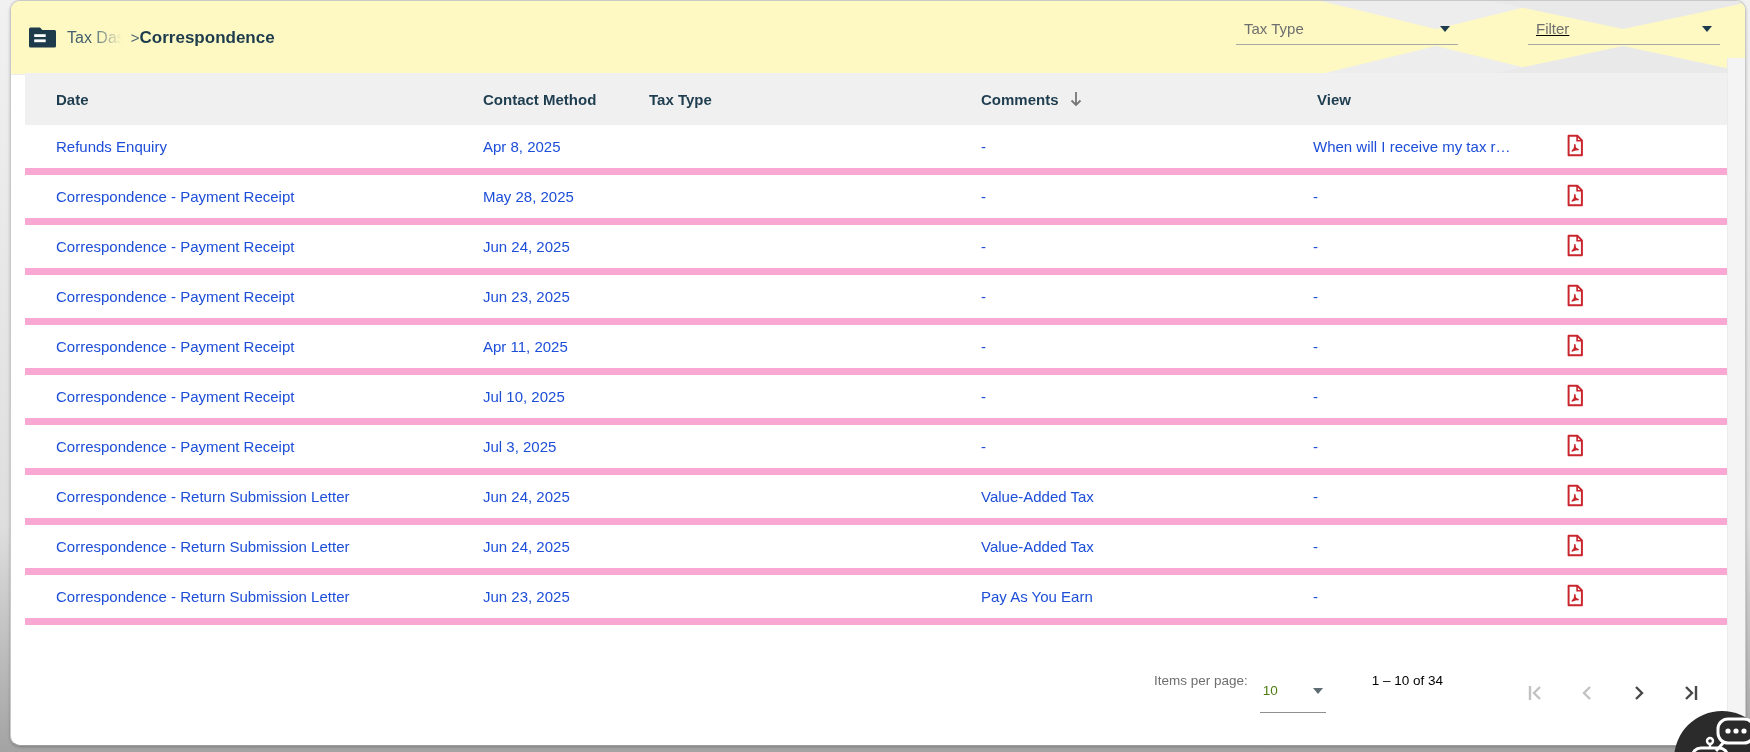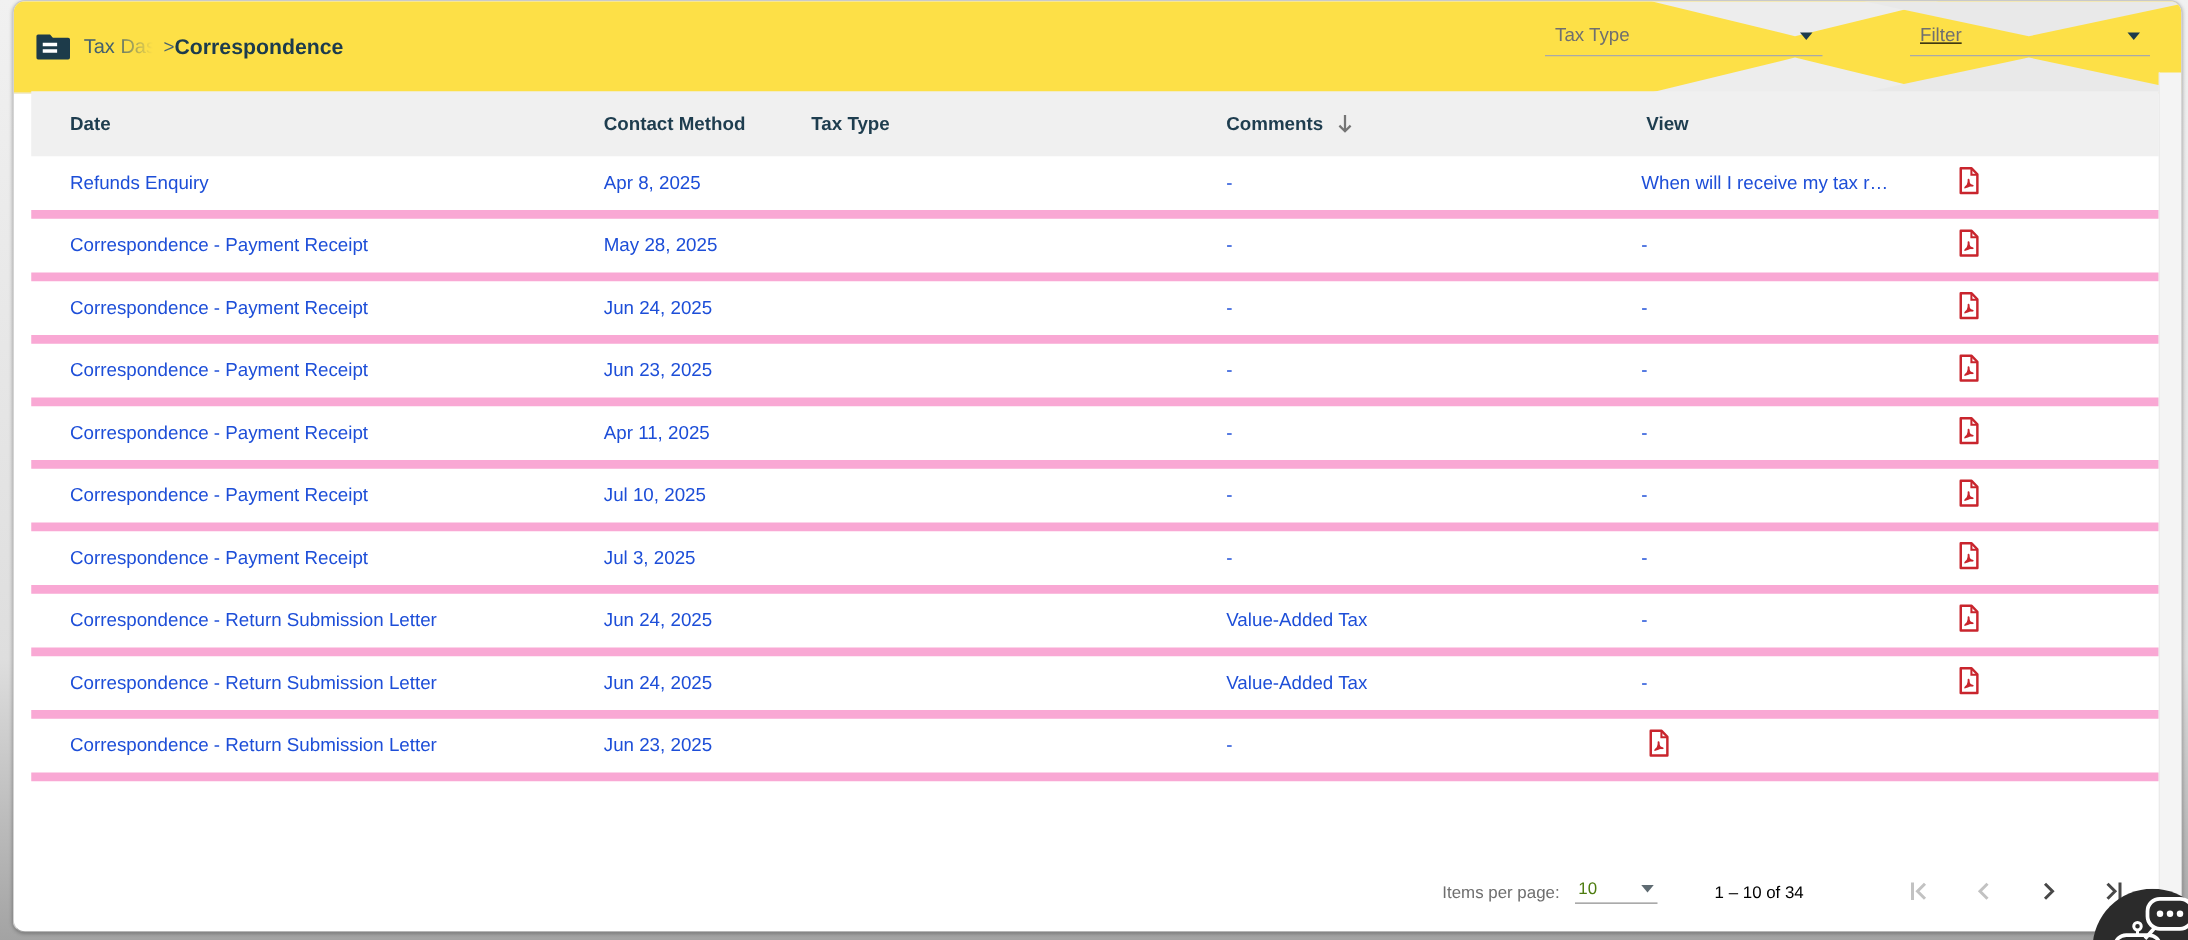--- a/index.html
+++ b/index.html
@@ -8,21 +8,21 @@
     font-family:"Liberation Sans", sans-serif;
     background:linear-gradient(180deg,#f1f1f1 0%,#dedede 70%,#a3a3a3 100%); }
 
   
   .card { position:absolute; left:10px; top:0; width:1736px; height:746px;
     background:#ffffff; border:1px solid #c9c9c9; border-bottom-color:#9e9e9e;
     border-radius:10px; border-top-left-radius:10px; overflow:hidden;
     box-shadow:0 1px 3px rgba(0,0,0,.25); }
 
   
-  .topbar { position:relative; height:74px; background:#fde047;
+  .topbar { position:relative; height:74px; background:#fef9c3;
     border-bottom:1px solid #ececec; overflow:hidden; }
   .topbar-left { position:relative; z-index:2; display:flex; align-items:center;
     height:100%; padding-left:18px; }
   .folder-icon { width:27px; height:23px; display:block; }
   .crumb-root { margin-left:11px; font-size:16px; color:#44606e;
     -webkit-mask-image:linear-gradient(90deg,#000 40%,rgba(0,0,0,0) 95%);
     mask-image:linear-gradient(90deg,#000 40%,rgba(0,0,0,0) 95%); cursor:pointer; }
   .crumb-sep { margin-left:6px; font-size:15px; color:#49636f; }
   .crumb-current { margin-left:0; font-size:17px; font-weight:700; color:#1c3b4d; }
 
@@ -52,22 +52,22 @@
   .thead .cell { display:flex; align-items:center; cursor:pointer; }
   .tbody .trow { height:50px; border-bottom:7px solid #f9a8d4; font-size:15px;
     color:#1d4ed8; }
   .cell:first-child { padding-left:31px; }
   .cell-view { padding-left:4px; }
   .sort-arrow { margin-left:10px; display:inline-flex; }
   .pdf-btn { display:inline-flex; align-items:center; background:none; border:none;
     cursor:pointer; padding:0; }
 
   
-  .pagination { position:absolute; right:42px; bottom:12px; height:40px; z-index:2;
-    display:flex; align-items:center; color:#6e6e6e; font-size:13.5px; }
+  .pagination { position:absolute; right:42px; bottom:32px; height:40px; z-index:2;
+    display:flex; color:#6e6e6e; font-size:13.5px; }
   .pp-select { margin-left:12px; width:66px; display:flex; align-items:center;
     justify-content:space-between; border-bottom:1px solid #8f8f8f;
     padding:0 3px 4px 3px; cursor:pointer; }
   .pp-select .val { color:#4d7c0f; font-size:13.5px; }
   .pp-select .caret { border-top-color:#5f6b72; }
   .pp-range { margin-left:46px; color:#000000; }
   .pager { display:flex; align-items:center; margin-left:52px; }
   .nav-btn { background:none; border:none; padding:0; margin-left:28px;
     display:inline-flex; cursor:pointer; }
   .nav-btn svg { stroke:#484848; }
@@ -263,20 +263,21 @@
                 <path d="M4.2 2h10.6l5.6 5.8V26H4.2z" fill="none" stroke="#c9252d" stroke-width="2.4" stroke-linejoin="round"></path>
                 <path d="M14.6 2.4v5.8h5.6" fill="none" stroke="#c9252d" stroke-width="2"></path>
                 <path d="M8.1 21.6c-1.2-.7.6-2.7 1.9-3.7.7-1.6 1.1-3.4.9-4.6-.2-1.3 1.5-1.6 1.8-.4.3 1.1 0 2.8.8 3.9.8 1.1 2.8 1 3.3 2 .4.9-1.3 1.4-2.7 1-1.4.3-4.5 1.4-6 1.8z" fill="#c9252d"></path>
               </svg>
             </button></div>
         </div>
         <div class="trow">
           <div class="cell">Correspondence - Return Submission Letter</div>
           <div class="cell">Jun 23, 2025</div>
           <div class="cell"></div>
+          <div class="cell">Pay As You Earn</div>
           <div class="cell">-</div>
           <div class="cell cell-view"><button class="pdf-btn">
               <svg width="20" height="23" viewBox="0 0 24 28">
                 <path d="M4.2 2h10.6l5.6 5.8V26H4.2z" fill="none" stroke="#c9252d" stroke-width="2.4" stroke-linejoin="round"></path>
                 <path d="M14.6 2.4v5.8h5.6" fill="none" stroke="#c9252d" stroke-width="2"></path>
                 <path d="M8.1 21.6c-1.2-.7.6-2.7 1.9-3.7.7-1.6 1.1-3.4.9-4.6-.2-1.3 1.5-1.6 1.8-.4.3 1.1 0 2.8.8 3.9.8 1.1 2.8 1 3.3 2 .4.9-1.3 1.4-2.7 1-1.4.3-4.5 1.4-6 1.8z" fill="#c9252d"></path>
               </svg>
             </button></div>
         </div>
       </div>

